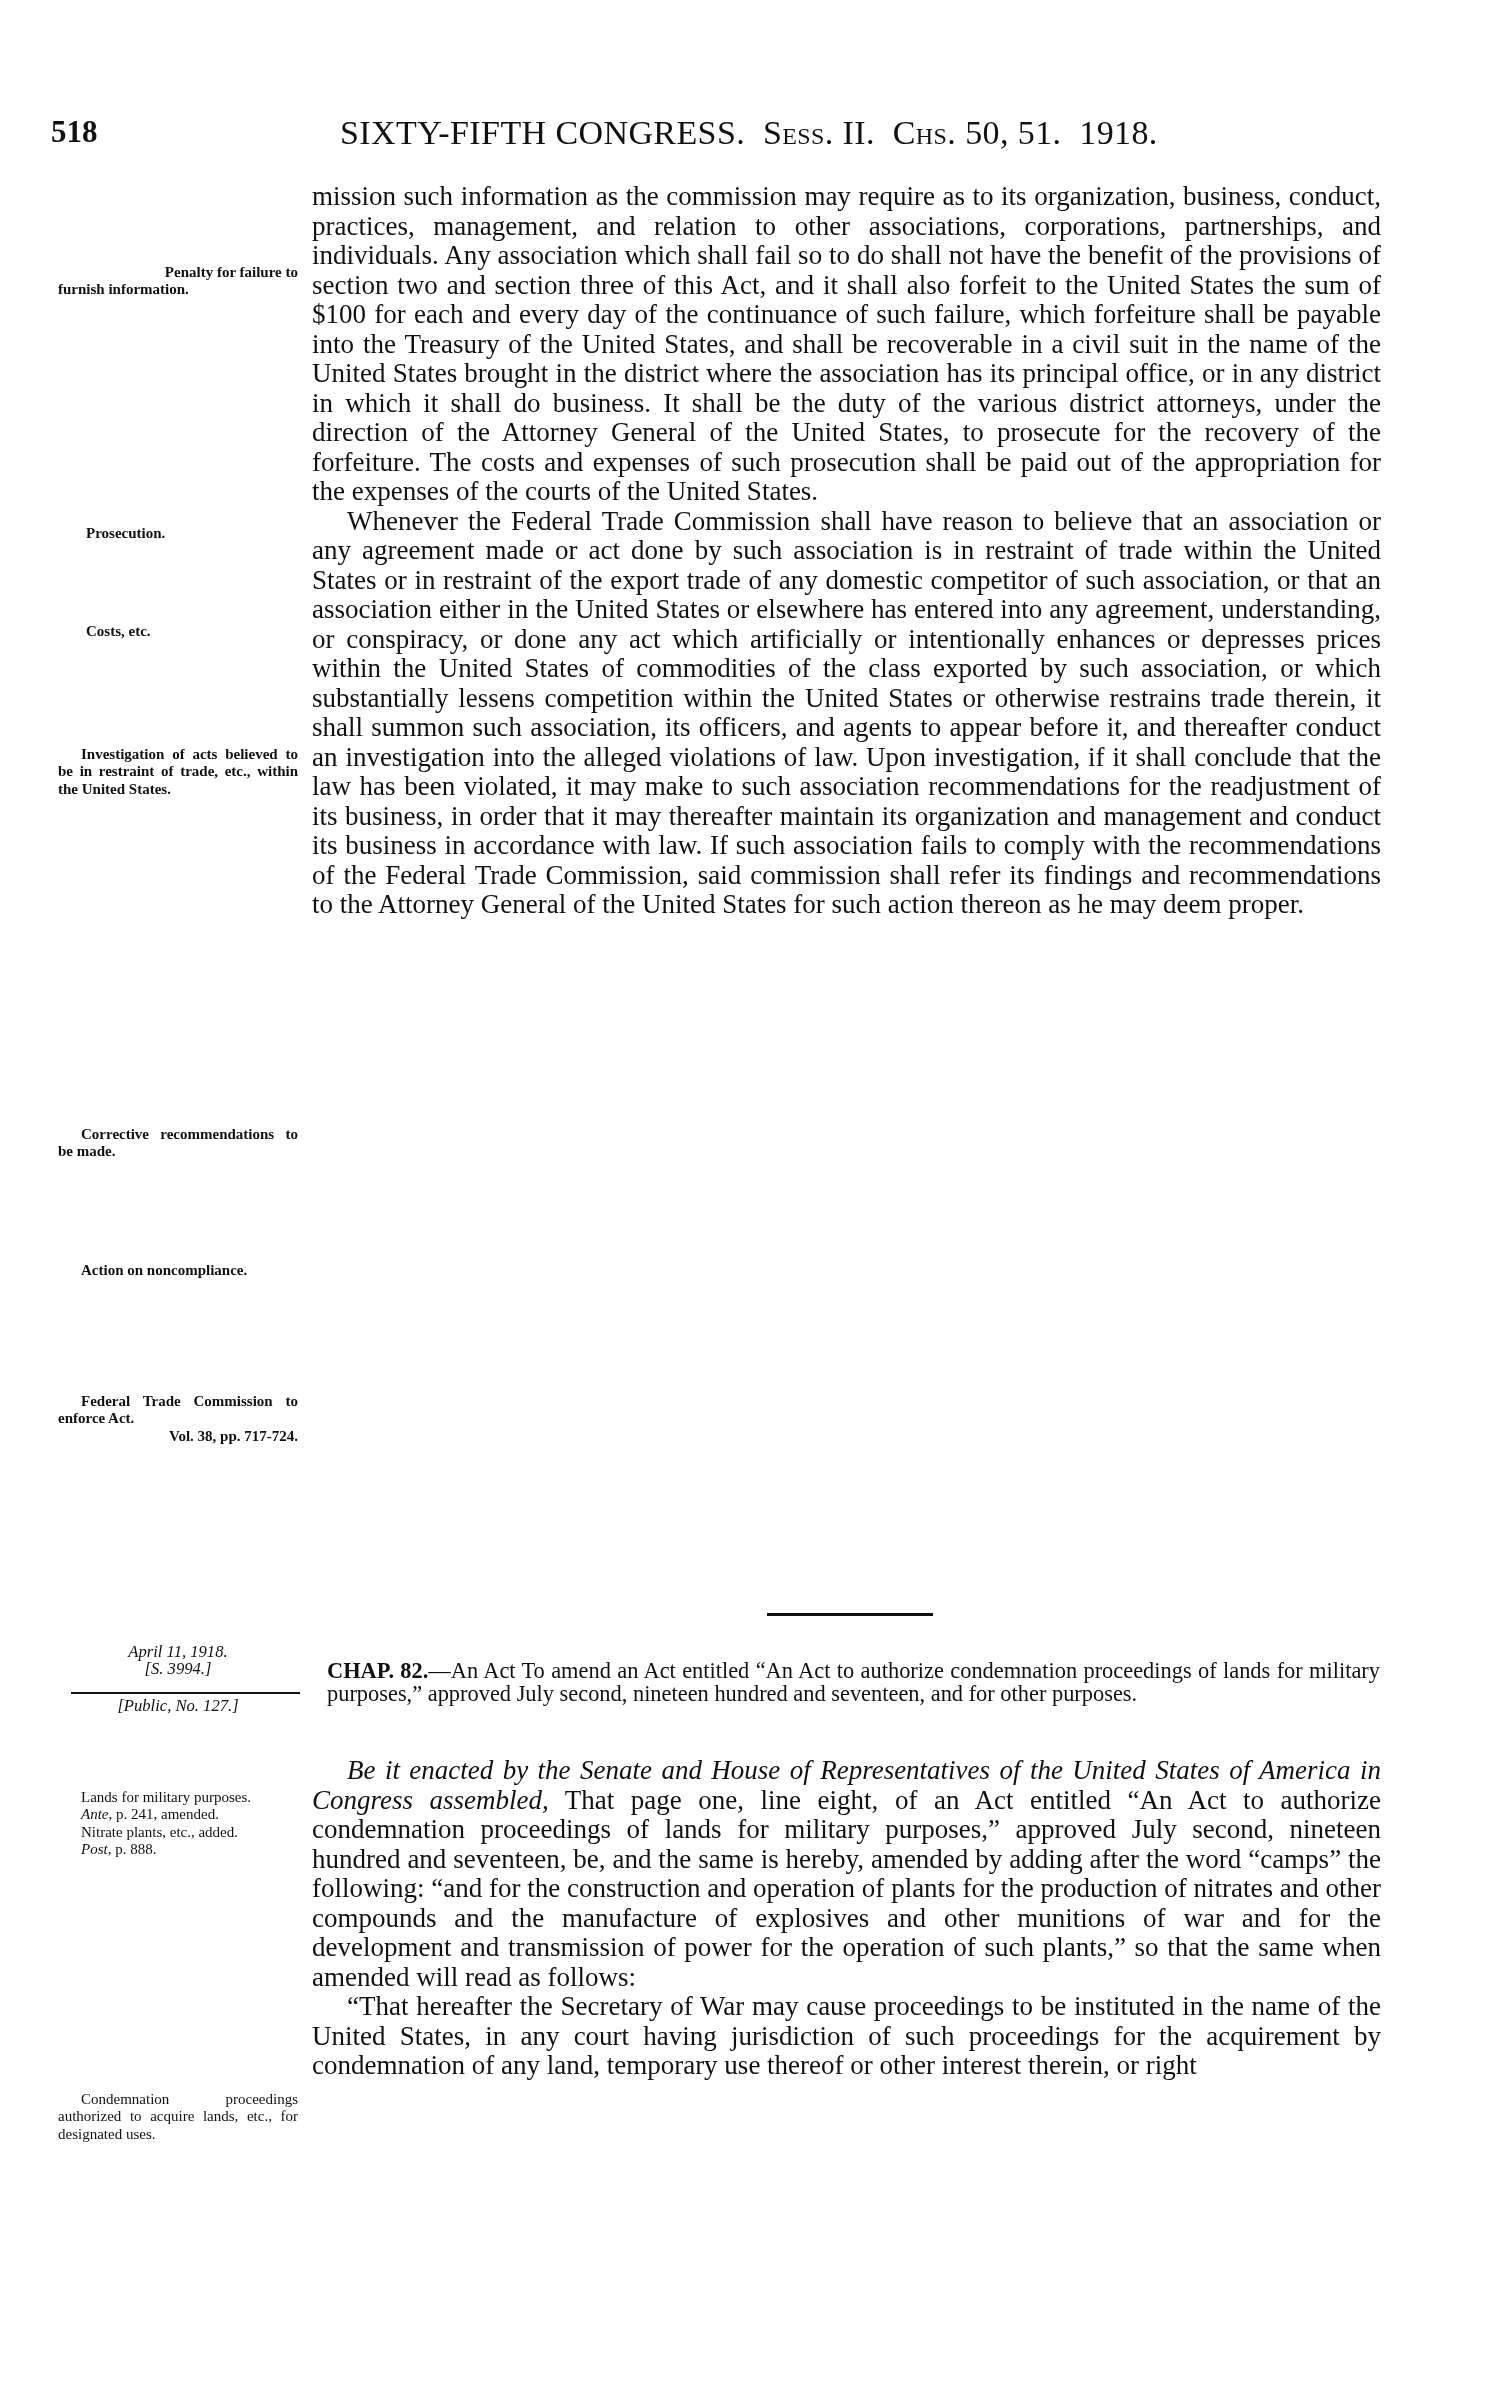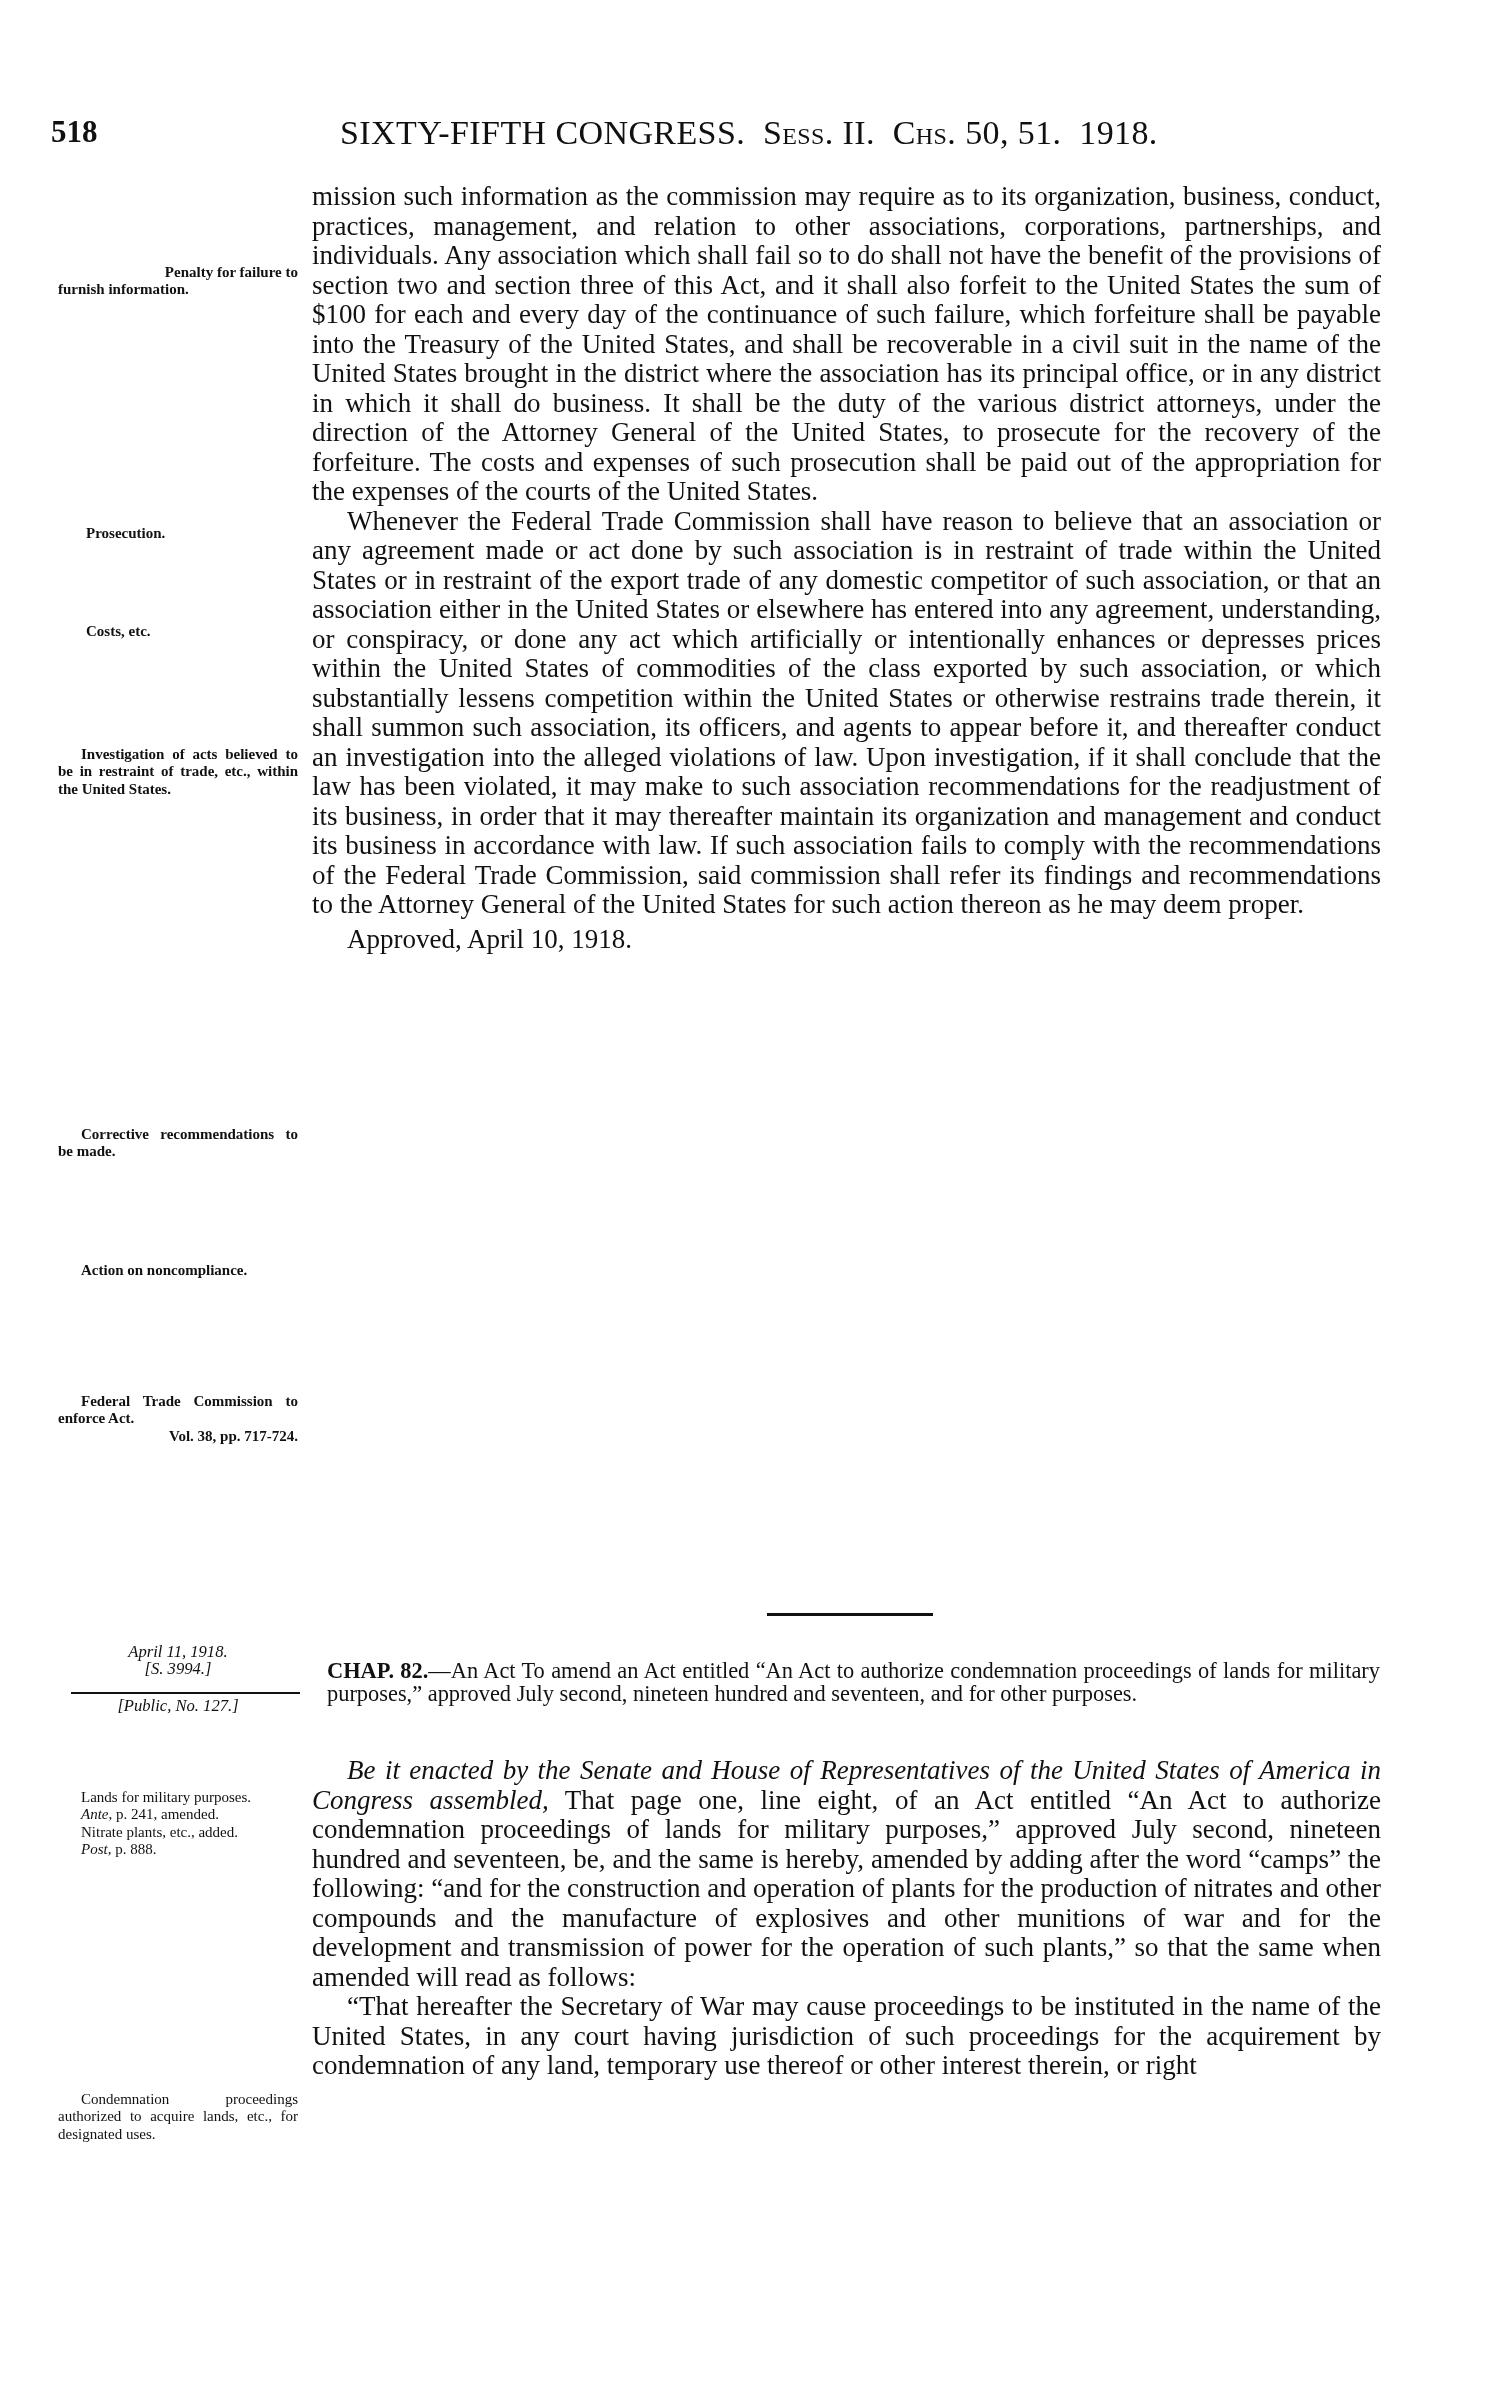--- a/index.html
+++ b/index.html
@@ -30,21 +30,20 @@
 <div class="running-head">
   <span>SIXTY-FIFTH CONGRESS.</span>&nbsp;
   <span class="sc">Sess. II.</span>&nbsp;
   <span class="sc">Chs. 50, 51.</span>&nbsp;
   <span>1918.</span>
 </div>
 
 <div class="body-col" style="top:182px;">
   <p>mission such information as the commission may require as to its organization, business, conduct, practices, management, and relation to other associations, corporations, partnerships, and individuals. Any association which shall fail so to do shall not have the benefit of the provisions of section two and section three of this Act, and it shall also forfeit to the United States the sum of $100 for each and every day of the continuance of such failure, which forfeiture shall be payable into the Treasury of the United States, and shall be recoverable in a civil suit in the name of the United States brought in the district where the association has its principal office, or in any district in which it shall do business. It shall be the duty of the various district attorneys, under the direction of the Attorney General of the United States, to prosecute for the recovery of the forfeiture. The costs and expenses of such prosecution shall be paid out of the appropriation for the expenses of the courts of the United States.</p>
   <p class="indent">Whenever the Federal Trade Commission shall have reason to believe that an association or any agreement made or act done by such association is in restraint of trade within the United States or in restraint of the export trade of any domestic competitor of such association, or that an association either in the United States or elsewhere has entered into any agreement, understanding, or conspiracy, or done any act which artificially or intentionally enhances or depresses prices within the United States of commodities of the class exported by such association, or which substantially lessens competition within the United States or otherwise restrains trade therein, it shall summon such association, its officers, and agents to appear before it, and thereafter conduct an investigation into the alleged violations of law. Upon investigation, if it shall conclude that the law has been violated, it may make to such association recommendations for the readjustment of its business, in order that it may thereafter maintain its organization and management and conduct its business in accordance with law. If such association fails to comply with the recommendations of the Federal Trade Commission, said commission shall refer its findings and recommendations to the Attorney General of the United States for such action thereon as he may deem proper.</p>
-  <p class="approved" style="margin-top:5px;">Approved, April 10, 1918.</p>
 </div>
 
 <div class="margin-note" style="top:264px; text-align:right;">
   <span class="mn-line">Penalty for failure to</span>
   <span class="mn-line" style="text-align:left">furnish information.</span>
 </div>
 <div class="margin-note" style="top:525px; left:86px;">Prosecution.</div>
 <div class="margin-note" style="top:623px; left:86px;">Costs, etc.</div>
 <div class="margin-note mn-indent" style="top:746px;">Investigation of acts believed to be in restraint of trade, etc., within the United States.</div>
 <div class="margin-note mn-indent" style="top:1126px;">Corrective recommendations to be made.</div>

